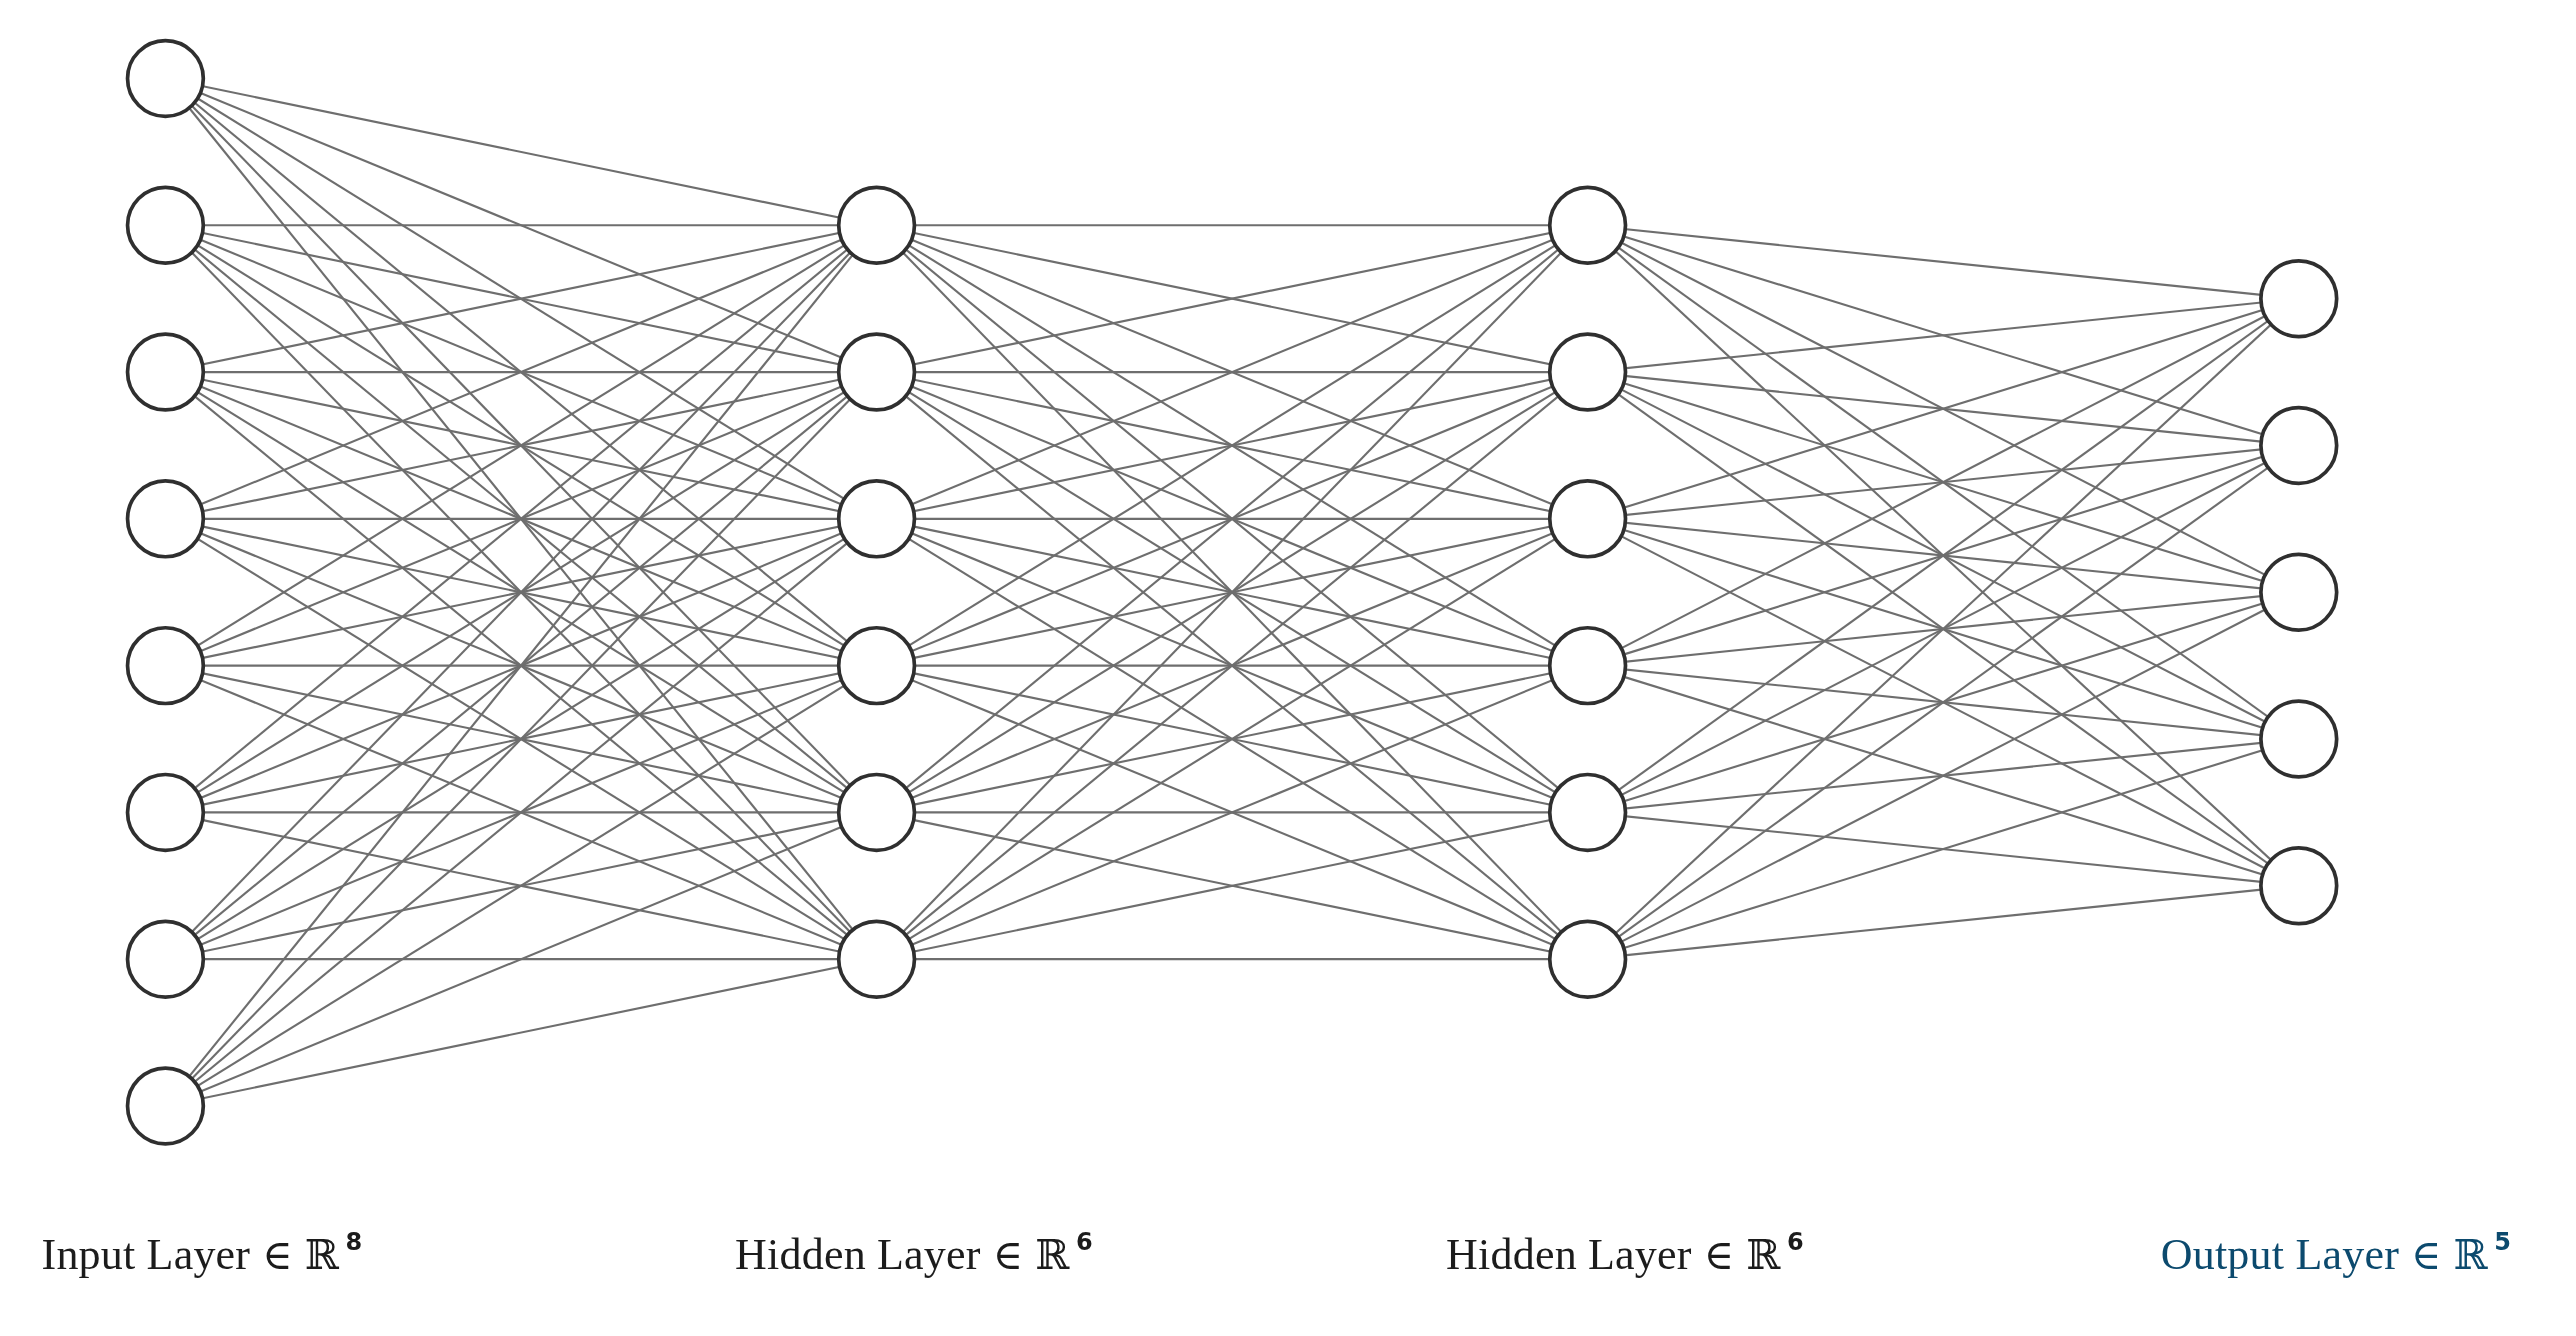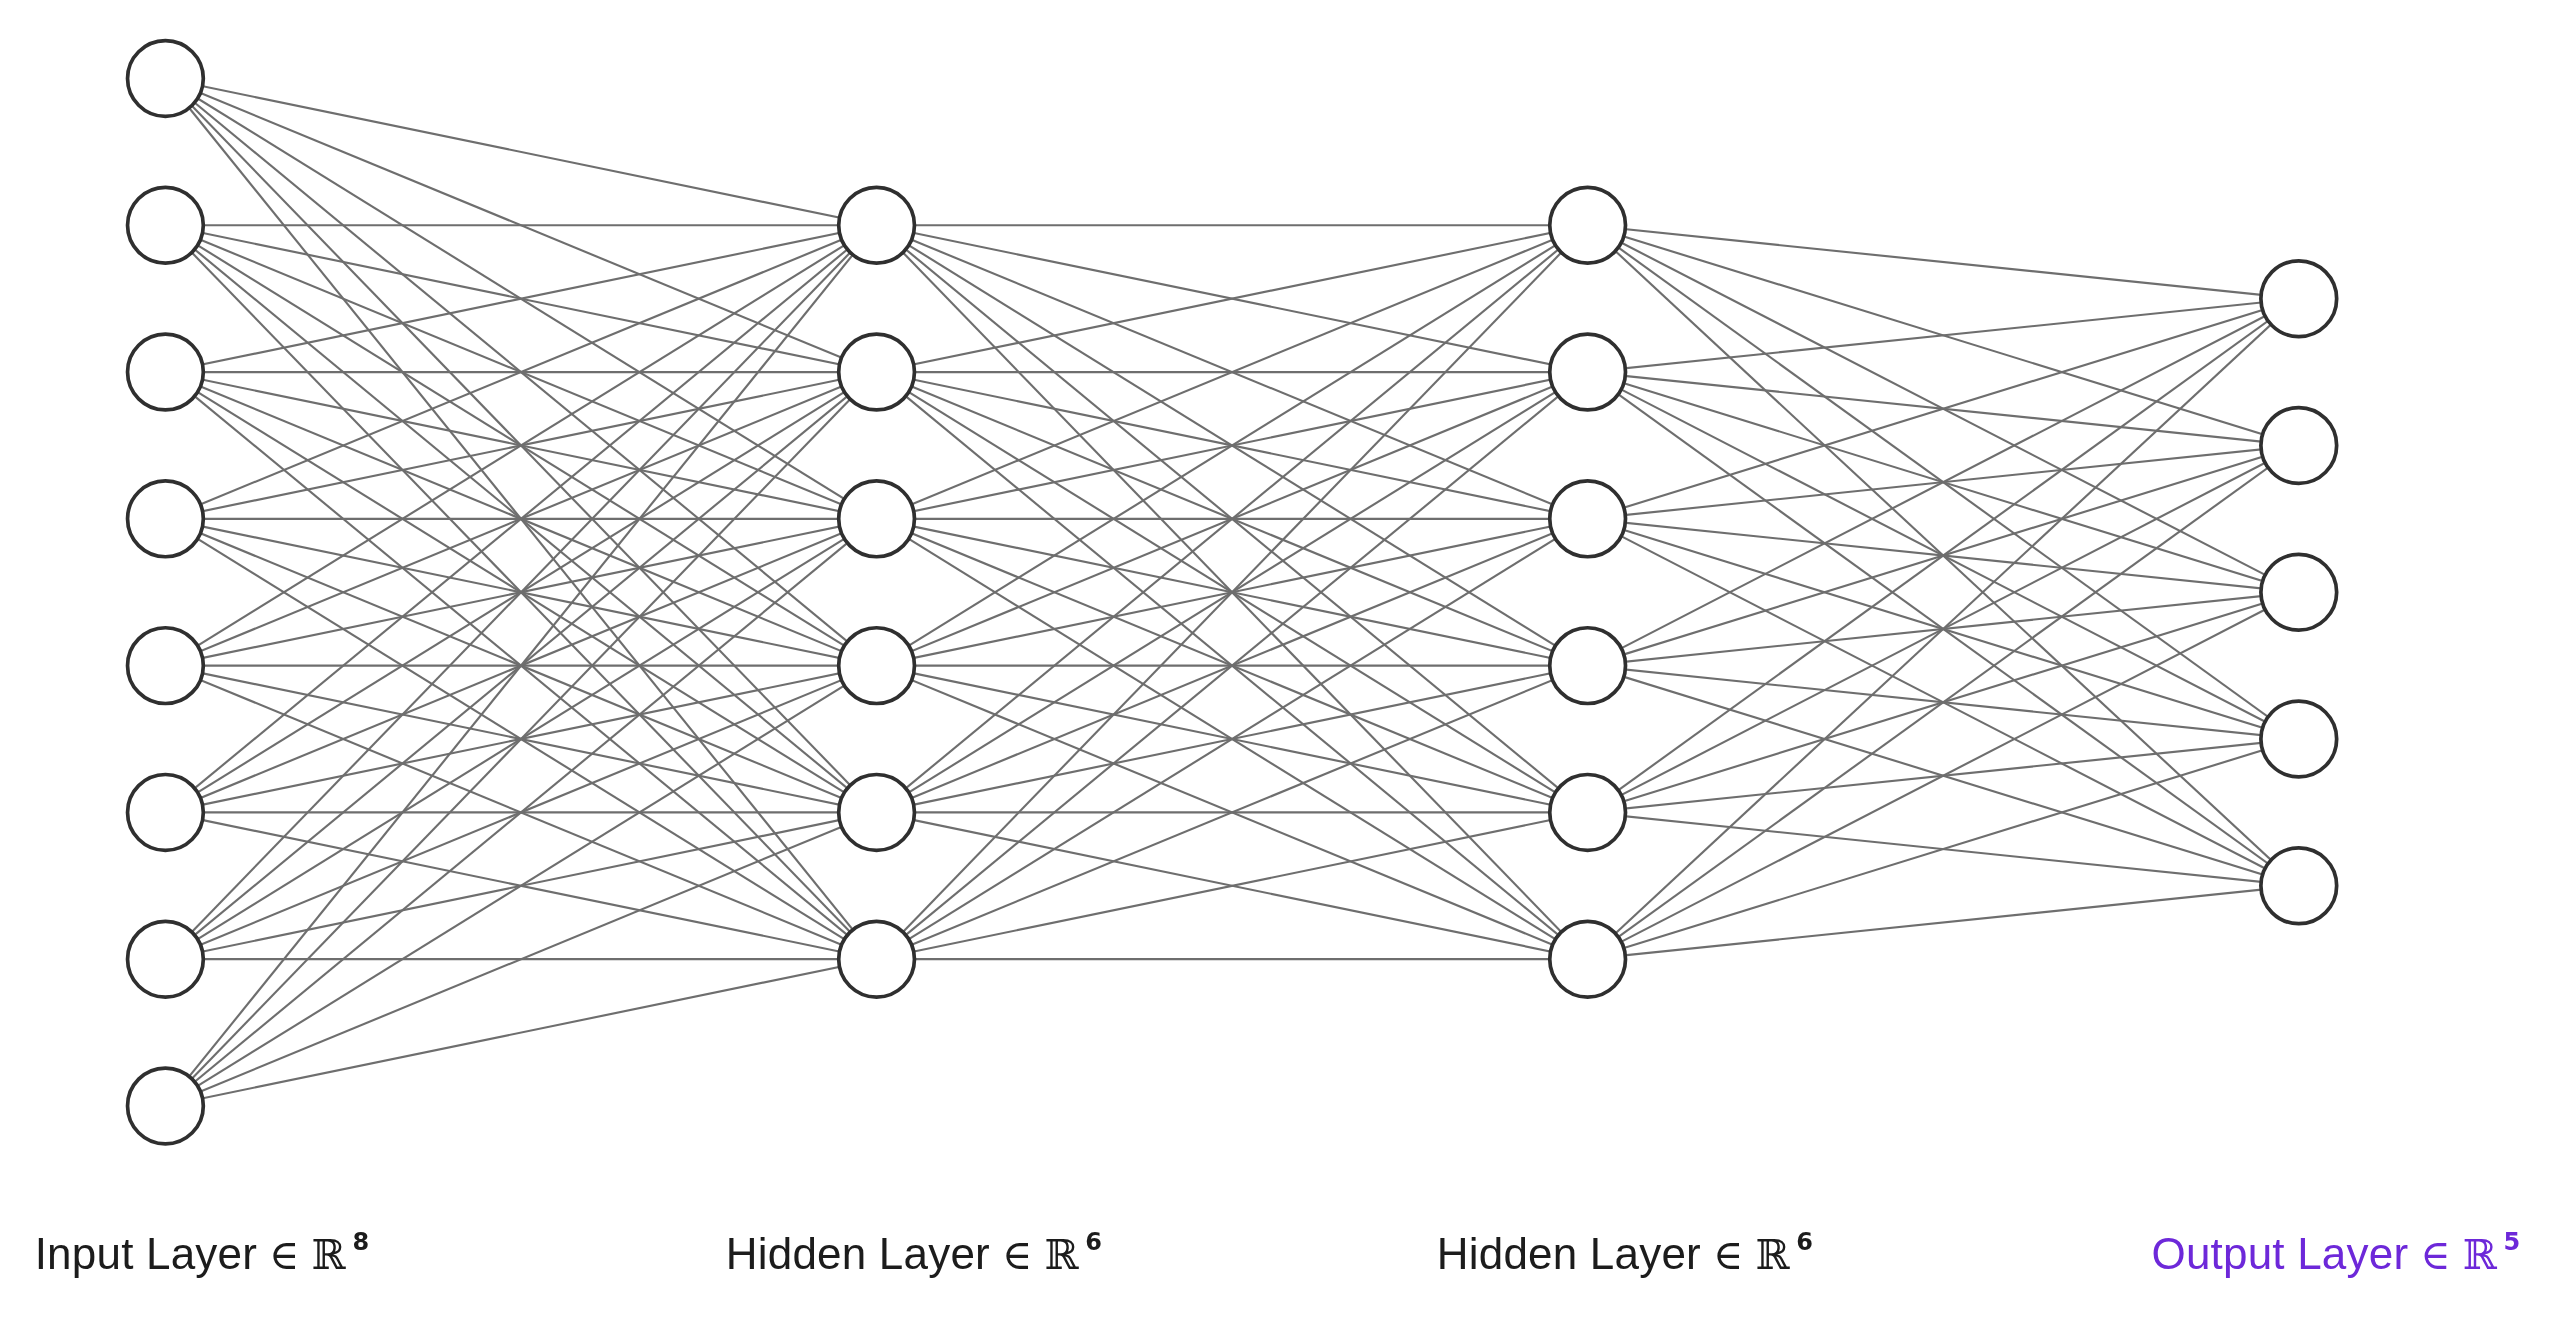--- a/index.html
+++ b/index.html
@@ -27,21 +27,21 @@
     position: absolute;
     top: 1230px;
     transform: translateX(-50%);
     white-space: nowrap;
     line-height: 1;
     font-size: 44px;
     color: #1c1c1c;
     letter-spacing: 0.2px;
   }
   .layer-label .lbl {
-    font-family: Liberation Sans, sans-serif;
+    font-family: Liberation Serif, serif;
   }
   .layer-label .math {
     font-family: "DejaVu Serif", serif;
     font-size: 41px;
     margin-left: 12px;
   }
   .layer-label sup.dim {
     font-family: "DejaVu Sans", sans-serif;
     font-size: 24px;
     font-weight: 700;
@@ -205,18 +205,18 @@
   </div>
 
   <div class="layer-label" id="label-1" style="left: 914px; color: rgb(28, 28, 28);">
     <span class="lbl">Hidden Layer</span><span class="math">∈</span><span class="math">ℝ</span><sup class="dim">6</sup>
   </div>
 
   <div class="layer-label" id="label-2" style="left: 1625px; color: rgb(28, 28, 28);">
     <span class="lbl">Hidden Layer</span><span class="math">∈</span><span class="math">ℝ</span><sup class="dim">6</sup>
   </div>
 
-  <div class="layer-label" id="label-3" style="left: 2336px; color: #6d28d9;">
+  <div class="layer-label" id="label-3" style="left: 2336px; color: #0c4a6e;">
     <span class="lbl">Output Layer</span><span class="math">∈</span><span class="math">ℝ</span><sup class="dim">5</sup>
   </div>
 
 </div>
 
 
 </body></html>

